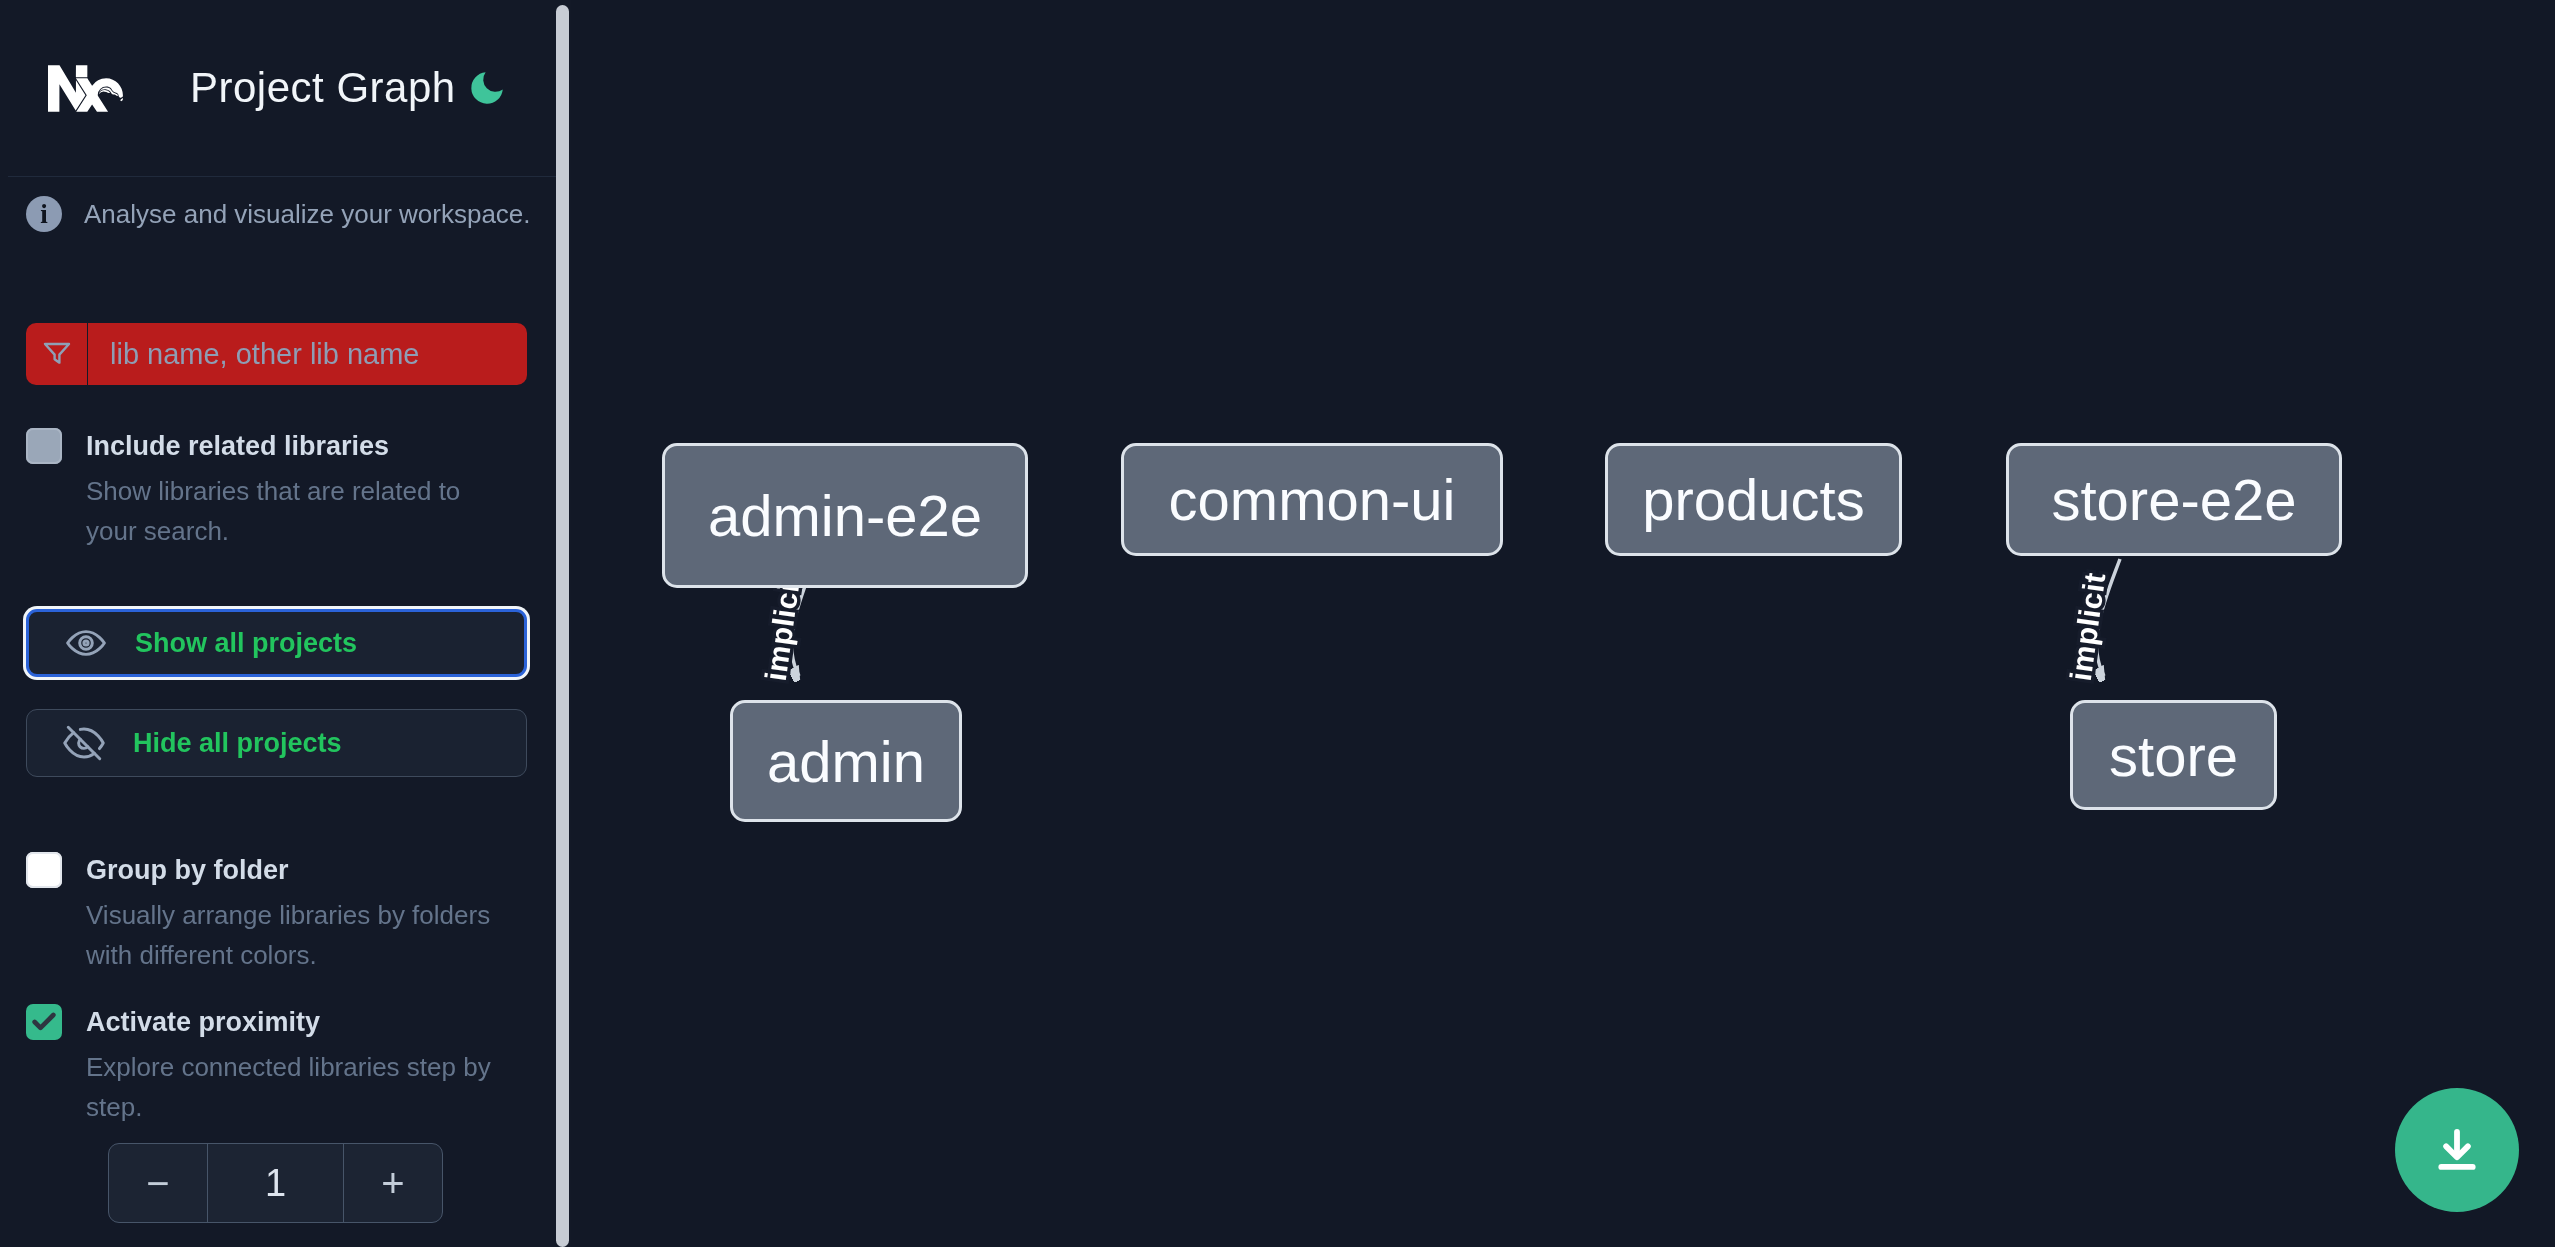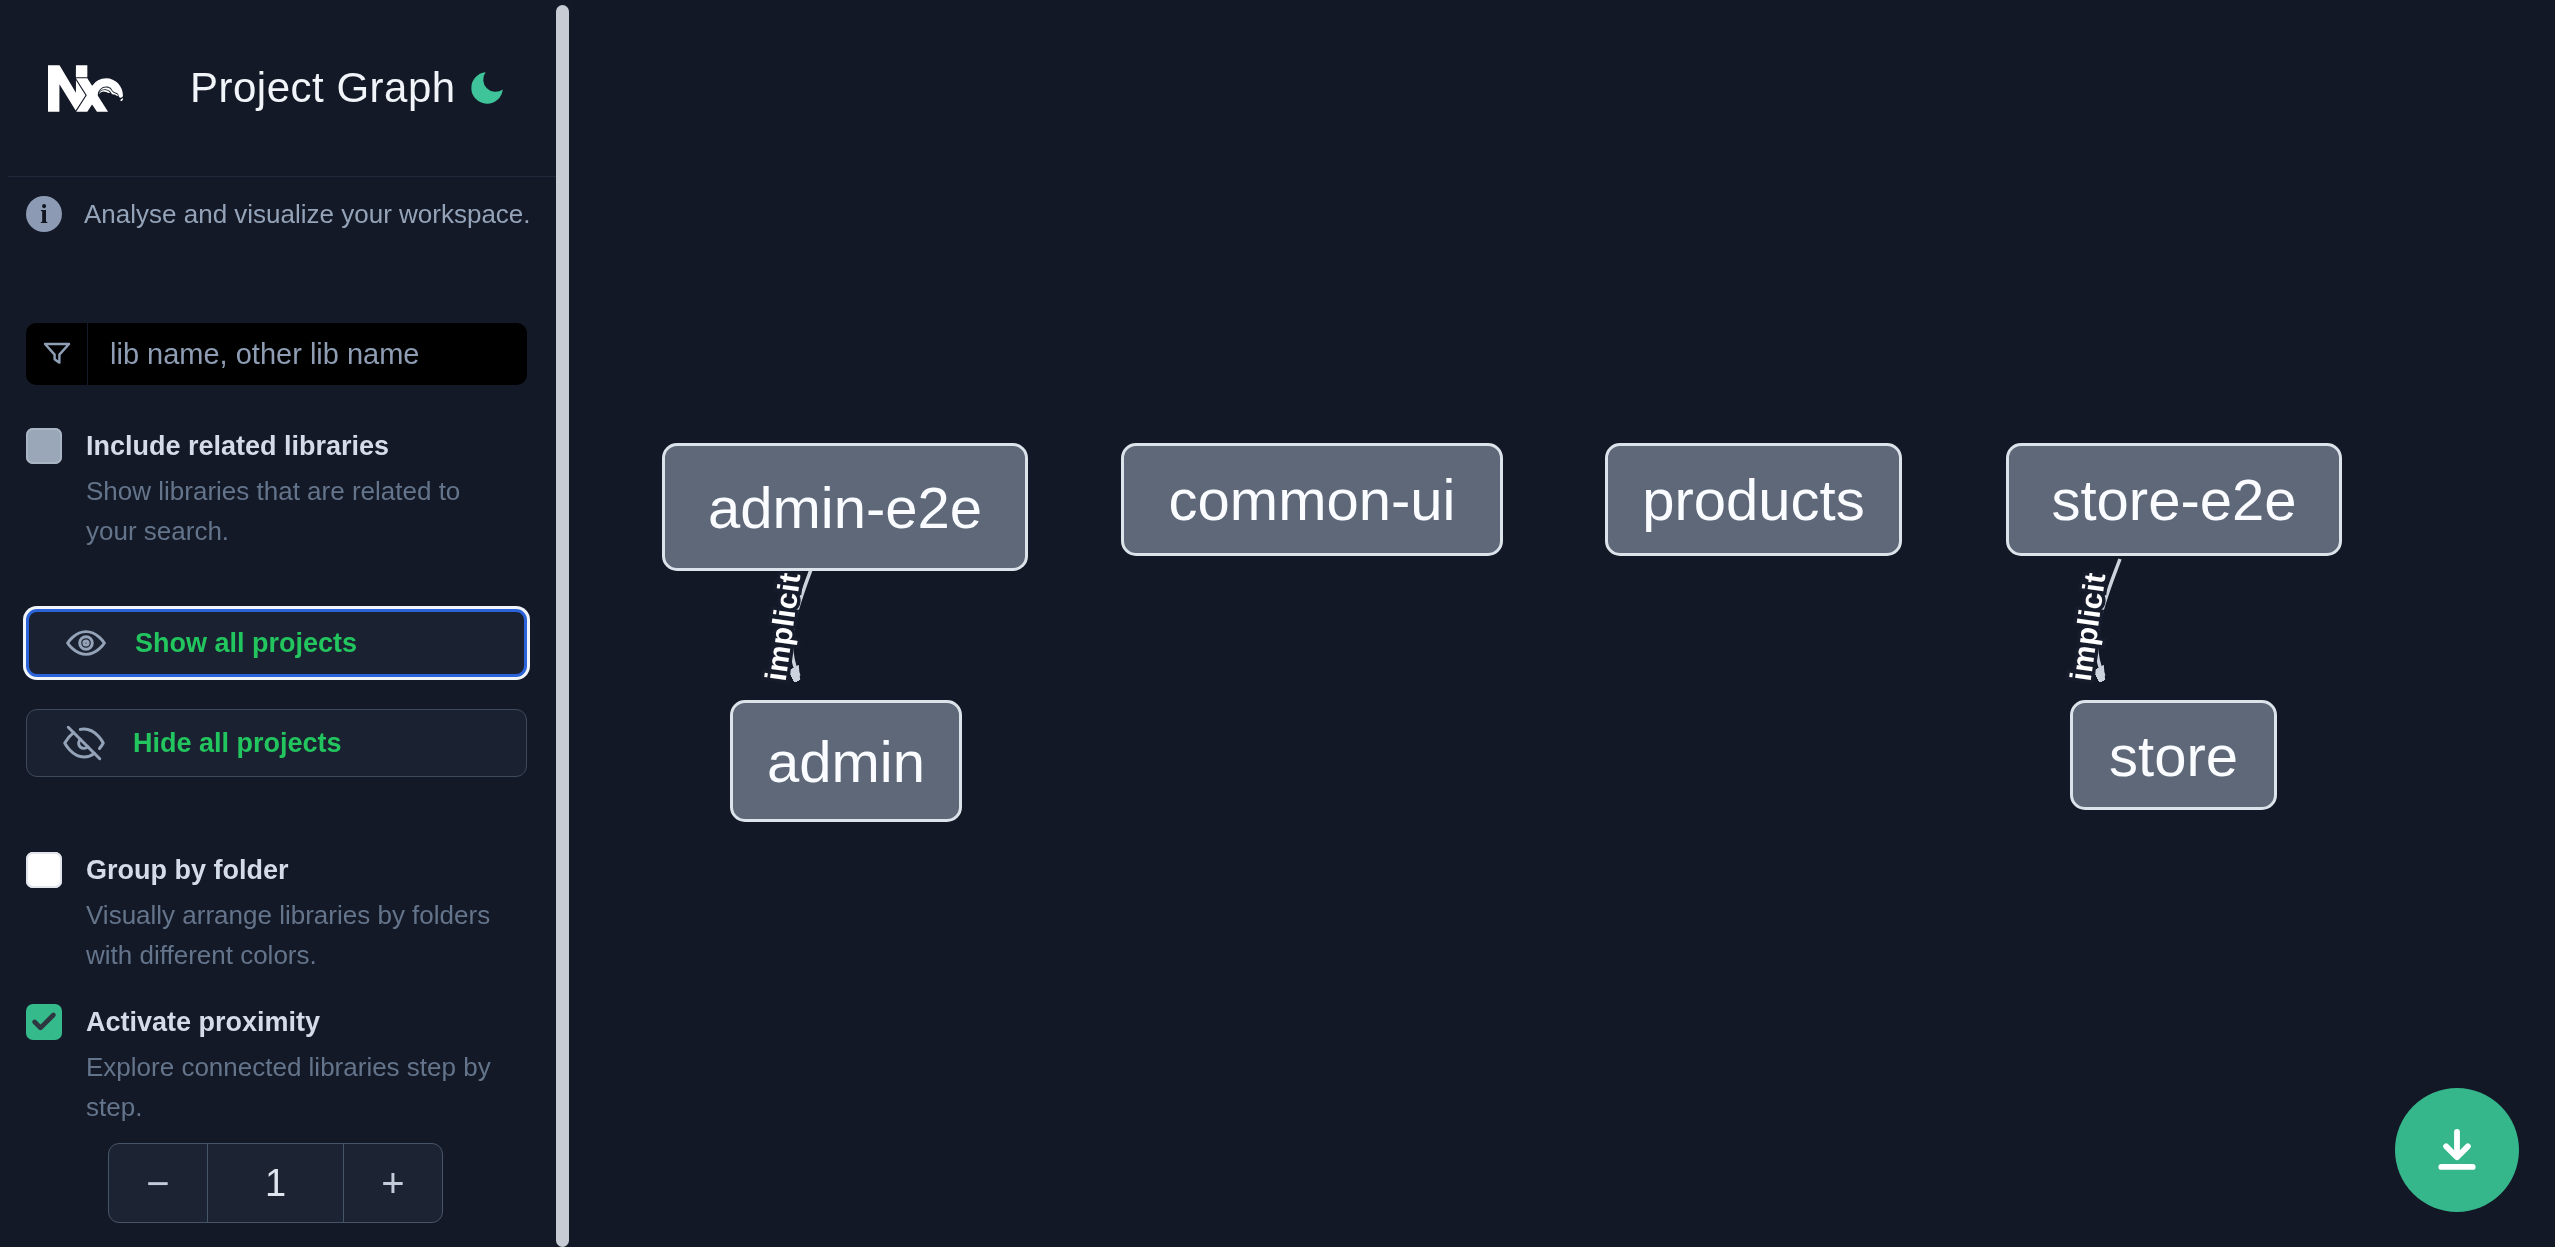--- a/index.html
+++ b/index.html
@@ -22,21 +22,21 @@
     background:transparent; cursor:pointer; padding:0; }
 
   .info-row { position:absolute; left:26px; top:196px; width:505px;
     display:flex; align-items:center; gap:22px; }
   .info-icon { width:36px; height:36px; border-radius:50%; background:#8c9bb3;
     color:#10151f; display:flex; align-items:center; justify-content:center;
     font-family:"Liberation Serif", serif; font-weight:700; font-size:27px; flex:0 0 auto; }
   .tagline { font-size:26px; color:#94a3b8; }
 
   .filter-box { position:absolute; left:26px; top:323px; width:501px; height:62px;
-    background:#000000; border-radius:10px; display:flex; align-items:stretch; overflow:hidden; }
+    background:#b91c1c; border-radius:10px; display:flex; align-items:stretch; overflow:hidden; }
   .filter-icon-cell { width:62px; display:flex; align-items:center; justify-content:center;
     border-right:1px solid #141a28; flex:0 0 auto; }
   .filter-box input { flex:1; background:transparent; border:none; outline:none;
     padding:0 22px; font-size:29px; color:#dbe3ee; font-family:"Liberation Sans", sans-serif; }
   .filter-box input::placeholder { color:#8e9db4; opacity:1; }
 
   .opt-row { position:absolute; left:26px; width:505px; display:flex; gap:24px; }
   .opt-row.r1 { top:428px; } .opt-row.r2 { top:852px; } .opt-row.r3 { top:1004px; }
   .cbx { width:36px; height:36px; border-radius:7px; flex:0 0 auto; margin-top:0;
     display:flex; align-items:center; justify-content:center; cursor:pointer; }
@@ -64,21 +64,21 @@
     border-left:1px solid #475569; border-right:1px solid #475569;
     color:#dde4ee; font-size:38px; }
 
   
   .canvas { position:absolute; left:571px; top:0; width:1984px; height:1247px;
     background:#121826; }
   .edges-svg { position:absolute; left:0; top:0; }
   .graph-node { position:absolute; display:flex; align-items:center; justify-content:center;
     background:#5e6878; border:3px solid #dde3ea; border-radius:15px;
     color:#fafcff; font-size:58px; cursor:pointer; }
-  .n-admin-e2e { left:91px;   top:443px; width:366px; height:128px; }
+  .n-admin-e2e { left:91px;   top:443px; width:366px; height:145px; }
   .n-common-ui { left:550px;  top:443px; width:382px; height:113px; }
   .n-products  { left:1034px; top:443px; width:297px; height:113px; }
   .n-store-e2e { left:1435px; top:443px; width:336px; height:113px; }
   .n-admin     { left:159px;  top:700px; width:232px; height:122px; }
   .n-store     { left:1499px; top:700px; width:207px; height:110px; }
 
   .edge-label-text { font-family:"Liberation Sans", sans-serif; font-size:30px; font-weight:700;
     fill:#ffffff; stroke:#161c2b; stroke-width:7px; paint-order:stroke; letter-spacing:0.5px; }
 
   .fab { position:absolute; left:1824px; top:1088px; width:124px; height:124px;

